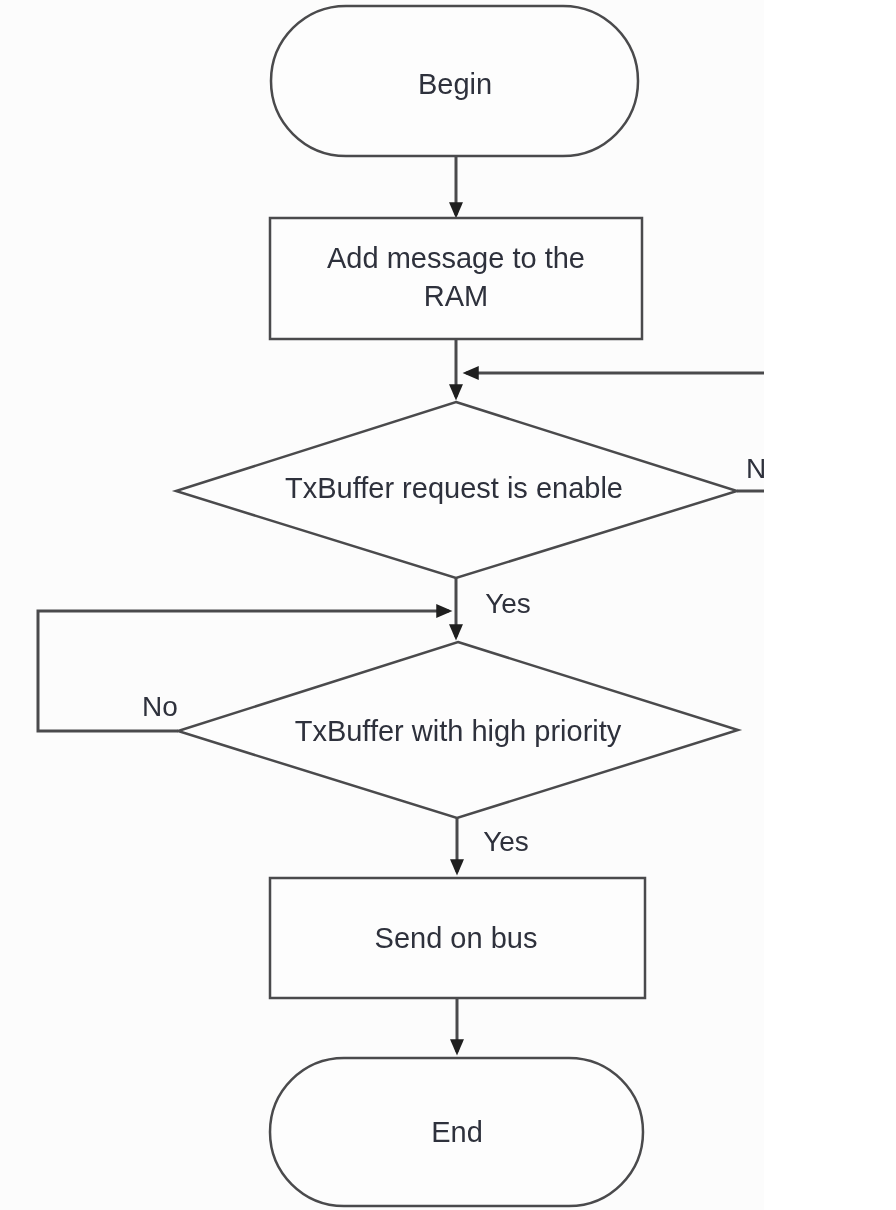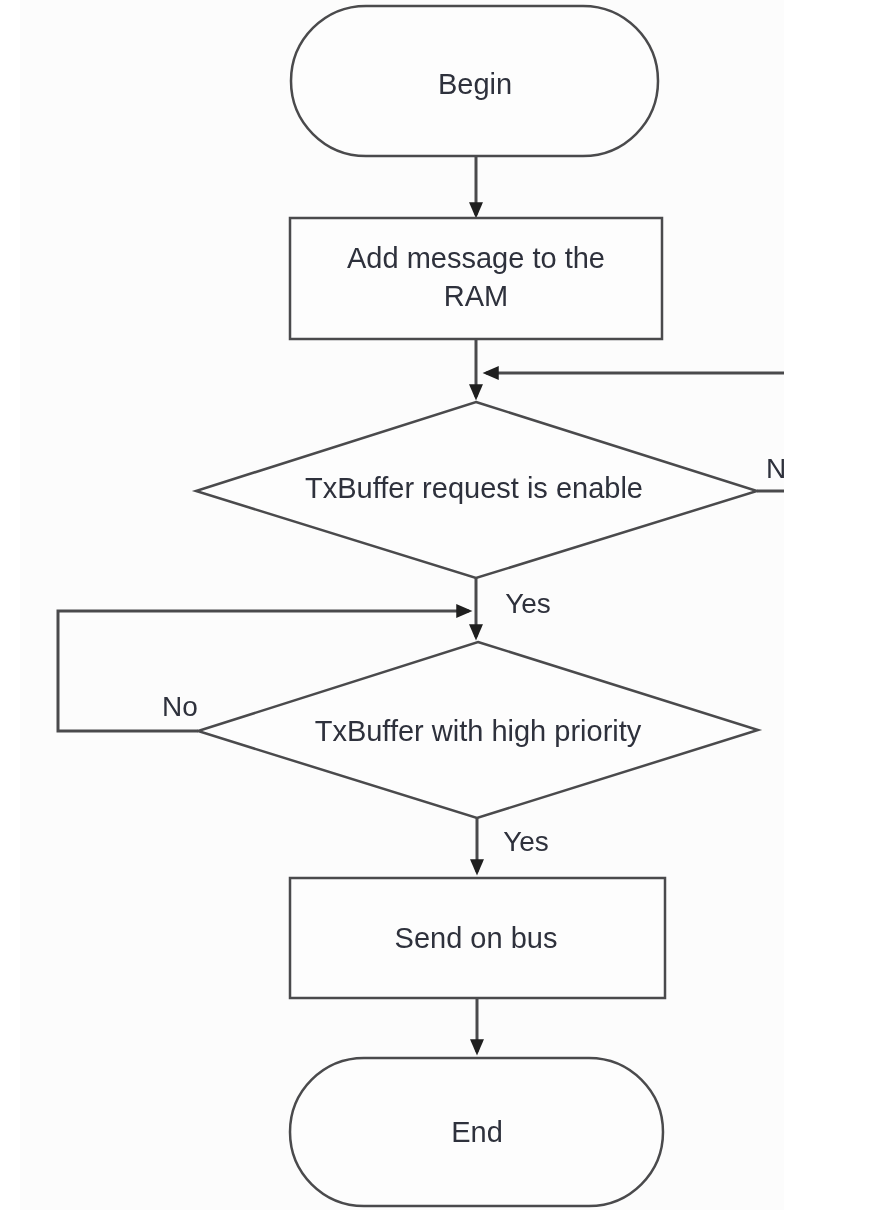--- a/index.html
+++ b/index.html
@@ -6,21 +6,20 @@
     margin: 0;
     padding: 0;
     background: #ffffff;
   }
   .canvas {
     position: relative;
     width: 764px;
     height: 1210px;
     background: var(--background, #fcfcfc);
     overflow: hidden;
-    margin-left: 20px;
   }
   svg { display: block; }
   .connector {
     fill: none;
     stroke: var(--line, #4a4a4c);
     stroke-width: 3;
   }
   .shape {
     fill: var(--shape_fill, #fdfdfd);
     stroke: var(--line, #4a4a4c);

